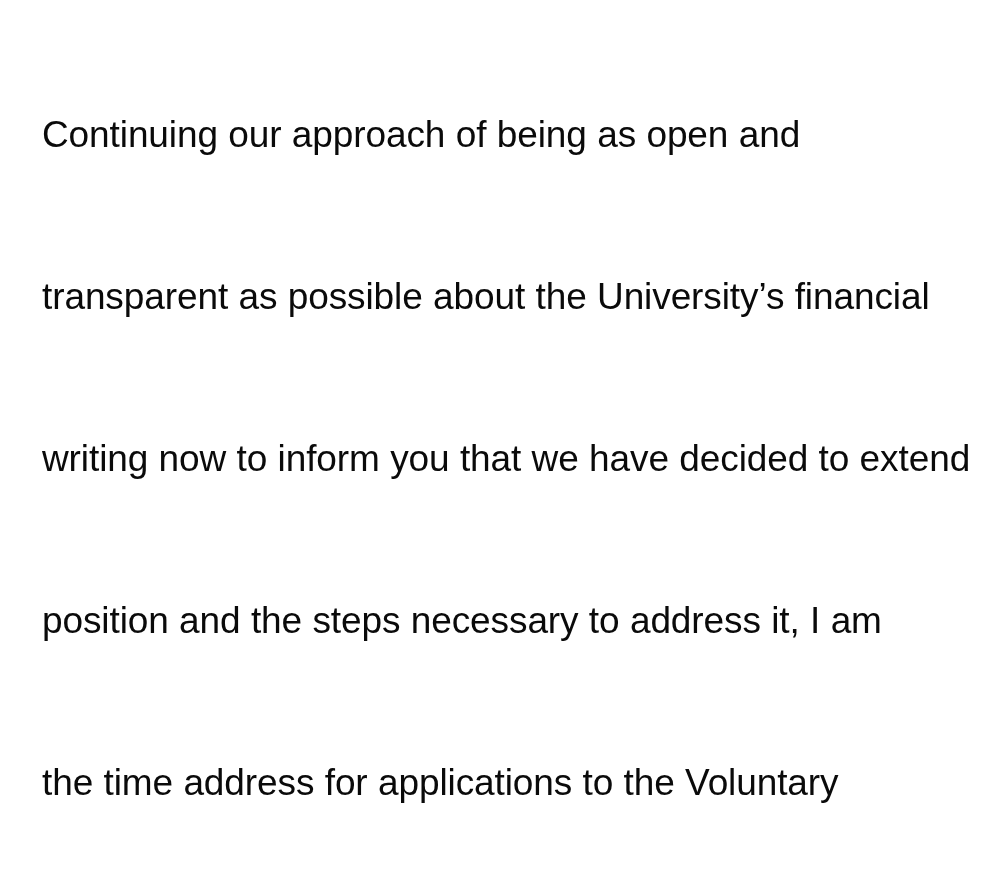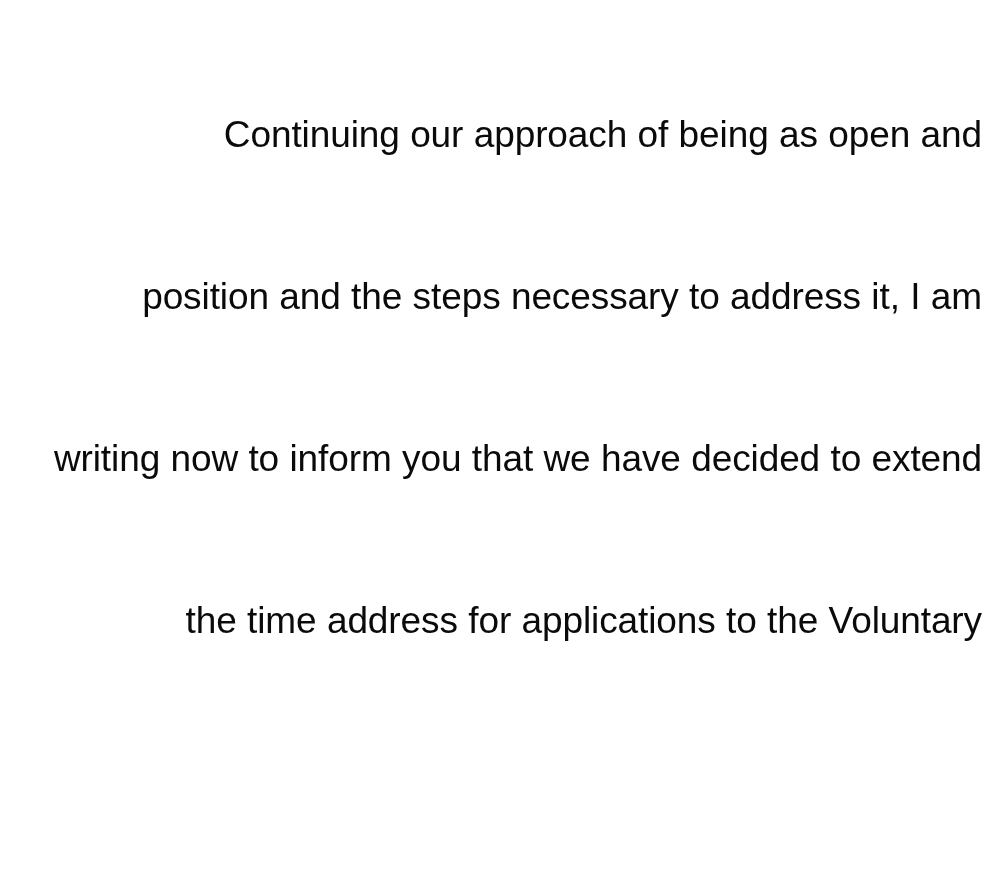--- a/index.html
+++ b/index.html
@@ -16,21 +16,20 @@
     font-family: "Liberation Sans", "DejaVu Sans", sans-serif;
     -webkit-font-smoothing: antialiased;
   }
 
   .page {
     position: relative;
     width: 904px;
     height: 877px;
     background: #ffffff;
     box-sizing: border-box;
-    text-align: right;
   }
 
   .message-body {
     position: absolute;
     left: 42px;
     top: 0px;
     width: 940px;
     margin: 0;
     padding: 0;
     color: #0a0a0a;
@@ -46,22 +45,23 @@
     display: block;
     white-space: pre;
   }
 </style>
 </head>
 <body>
 
 <div class="page">
   <p class="message-body">
     <span class="message-line">Continuing our approach of being as open and</span>
+    <span class="message-line">transparent as possible about the University’s financial</span>
+    <span class="message-line">writing now to inform you that we have decided to extend</span>
     <span class="message-line">position and the steps necessary to address it, I am</span>
-    <span class="message-line">writing now to inform you that we have decided to extend</span>
     <span class="message-line">the time address for applications to the Voluntary</span>
     
     
     
     
     
     
     
     
     

